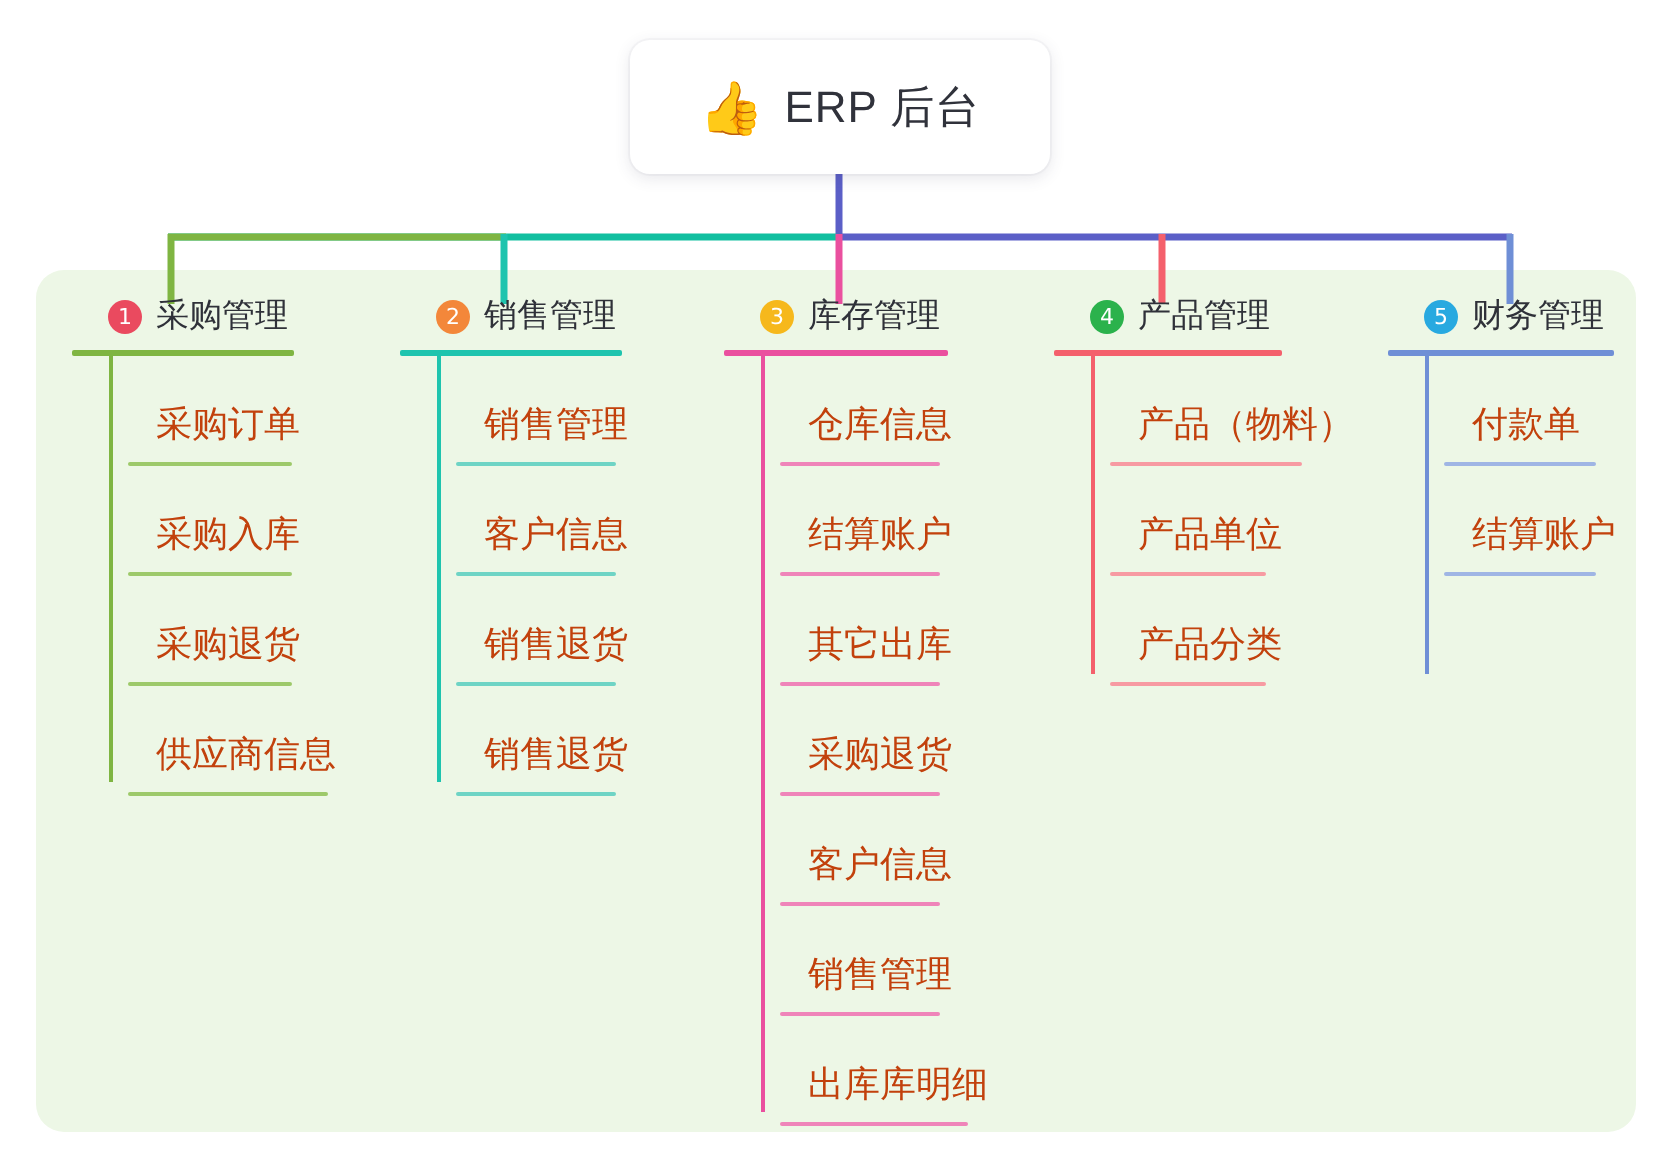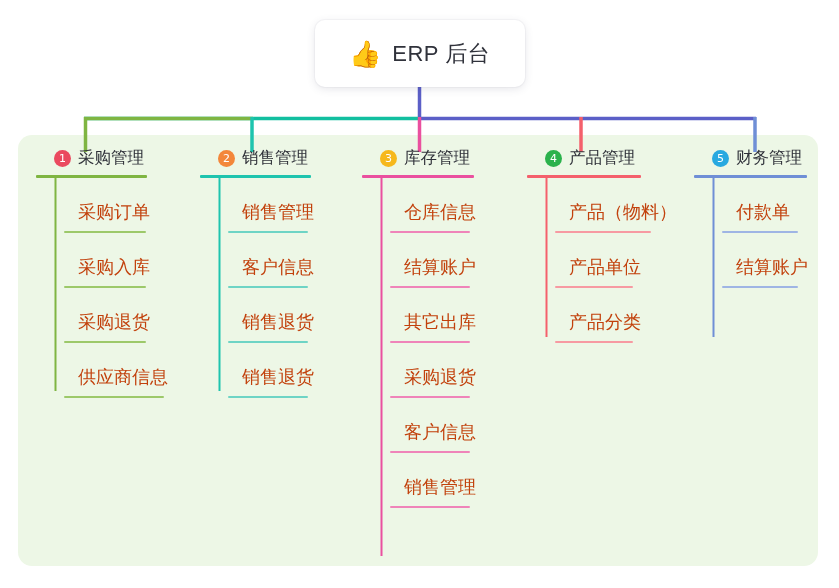--- a/index.html
+++ b/index.html
@@ -271,20 +271,24 @@
         <span class="leaf-underline" style="background:#ef84b9"></span>
       </div>
       <div class="leaf-item">
         <span class="leaf-label">客户信息</span>
         <span class="leaf-underline" style="background:#ef84b9"></span>
       </div>
       <div class="leaf-item">
         <span class="leaf-label">销售管理</span>
         <span class="leaf-underline" style="background:#ef84b9"></span>
       </div>
+      <div class="leaf-item">
+        <span class="leaf-label">出库库明细</span>
+        <span class="leaf-underline" style="background:#ef84b9; width:94px"></span>
+      </div>
     </div>
   </div>
 
   <div class="branch col4">
     <div class="branch-head">
       <span class="branch-badge" style="background:#2bb24c">4</span>
       <span class="branch-title">产品管理</span>
     </div>
     <div class="branch-underline" style="background:#f4606c"></div>
     <div class="leaf-list">

